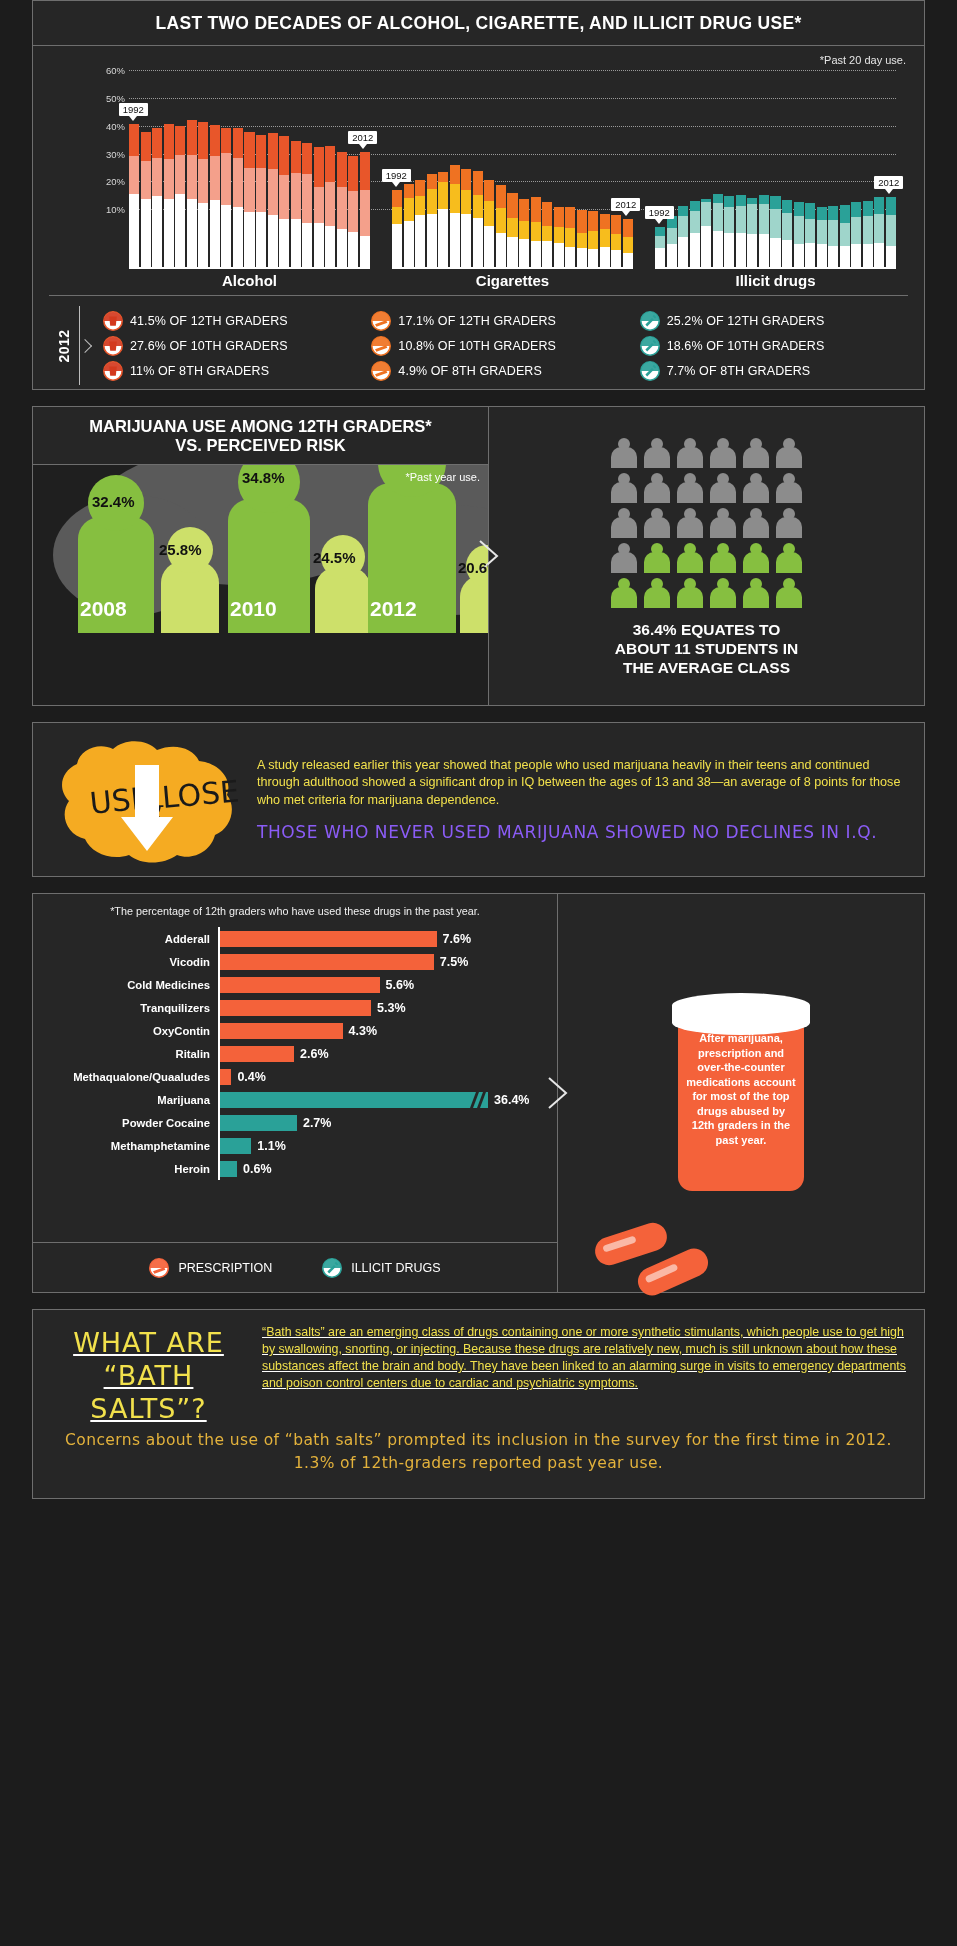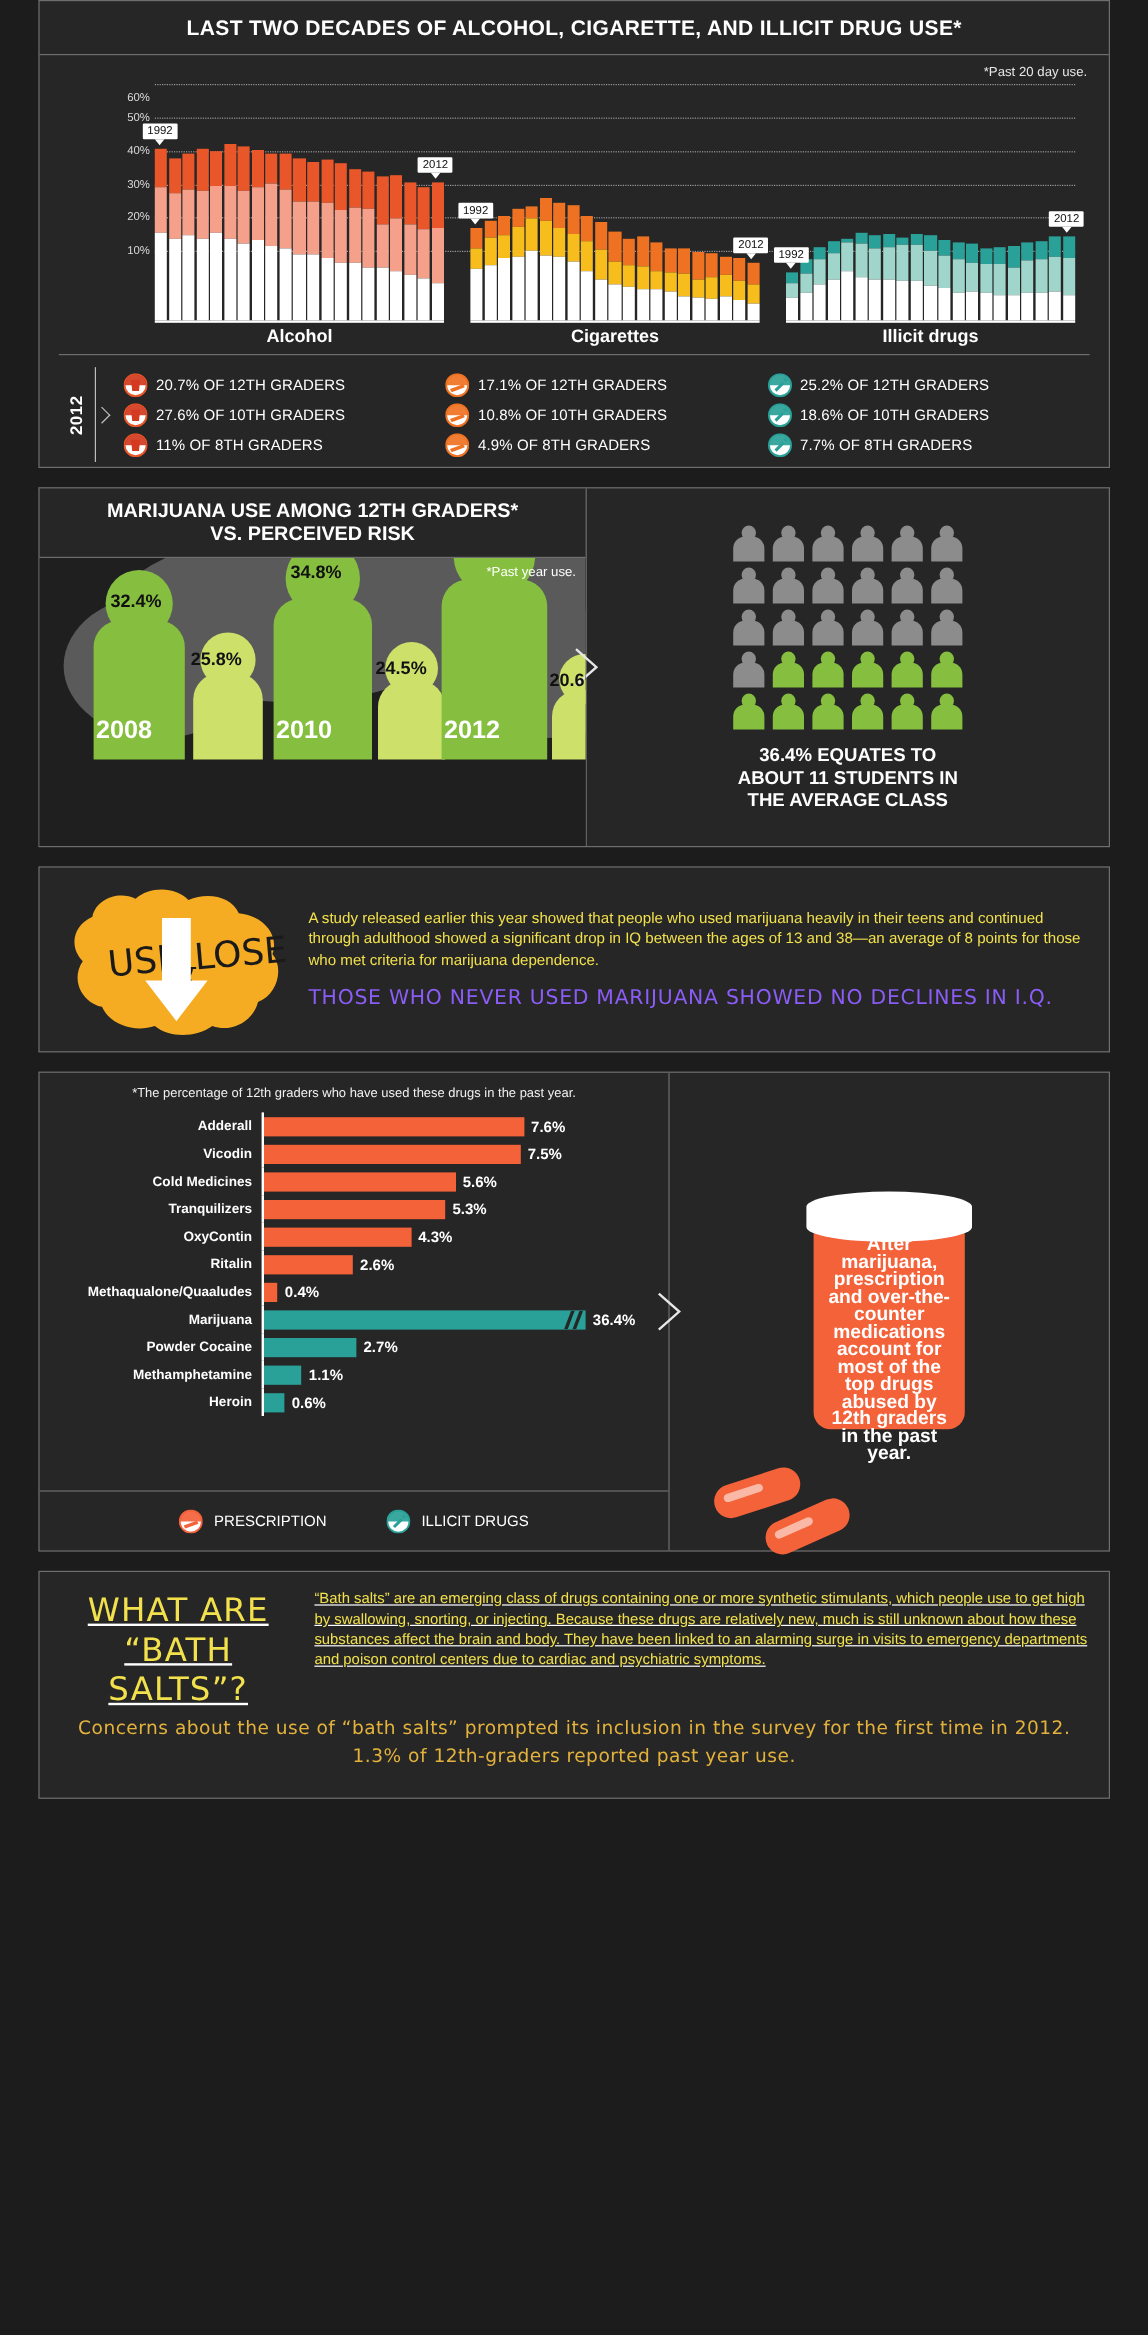--- a/index.html
+++ b/index.html
@@ -300,21 +300,21 @@
   .bottle-body {
     position: absolute; left: 6px; top: 26px;
     width: 126px; height: 172px;
     background: #f4623a;
     border-radius: 10px 10px 14px 14px;
   }
   .bottle-text {
     position: absolute;
     left: 14px; right: 14px; top: 38px;
     text-align: center;
-    font-size: 16px;
+    font-size: 11px;
     font-weight: bold;
     line-height: 14.5px;
     color: #fff;
   }
   .pill {
     position: absolute;
     width: 74px; height: 28px;
     background: #f4623a;
     border-radius: 14px;
   }
@@ -351,21 +351,21 @@
 <div class="page">
 
   <div class="panel" id="panel-decades">
     <div class="panel-head">
       <div class="panel-title">LAST TWO DECADES OF ALCOHOL, CIGARETTE, AND ILLICIT DRUG USE*</div>
     </div>
     <div class="footnote-right">*Past 20 day use.</div>
 
     <div class="chart1-wrap">
       <div class="ylabels" id="y-labels">
-          <div class="ylabel" style="top: 0px; margin-top: 12px;">60%</div>
+          <div class="ylabel" style="top: 0px;">60%</div>
           <div class="ylabel" style="top: 27.8333px;">50%</div>
           <div class="ylabel" style="top: 55.6667px;">40%</div>
           <div class="ylabel" style="top: 83.5px;">30%</div>
           <div class="ylabel" style="top: 111.333px;">20%</div>
           <div class="ylabel" style="top: 139.167px;">10%</div>
         </div>
       <div id="gridlines">
           <div class="gridline" style="top: 0px;"></div>
           <div class="gridline" style="top: 27.8333px;"></div>
           <div class="gridline" style="top: 55.6667px;"></div>
@@ -720,21 +720,21 @@
       <div class="year-tag">2012</div>
       <div class="brace"></div>
       <div class="legend-cols" id="legend-cols">
           <div class="legend-col">
             <div class="legend-row">
               <svg viewBox="0 0 20 20" width="20" height="20" class="lic">
                 <circle cx="10" cy="10" r="9.2" fill="#fff" stroke="#e8562a" stroke-width="1.6"></circle>
                 <path d="M1 10 a9 9 0 0 1 18 0 Z" fill="#d33a1f" opacity="0.92"></path>
                 <path d="M6.2 5.4 h7.6 l-1 9.4 h-5.6 Z" fill="#d33a1f"></path>
               </svg>
-              <span>20.7% OF 12TH GRADERS</span>
+              <span>41.5% OF 12TH GRADERS</span>
             </div>
             <div class="legend-row">
               <svg viewBox="0 0 20 20" width="20" height="20" class="lic">
                 <circle cx="10" cy="10" r="9.2" fill="#fff" stroke="#e8562a" stroke-width="1.6"></circle>
                 <path d="M1 10 a9 9 0 0 1 18 0 Z" fill="#d33a1f" opacity="0.92"></path>
                 <path d="M6.2 5.4 h7.6 l-1 9.4 h-5.6 Z" fill="#d33a1f"></path>
               </svg>
               <span>27.6% OF 10TH GRADERS</span>
             </div>
             <div class="legend-row">

